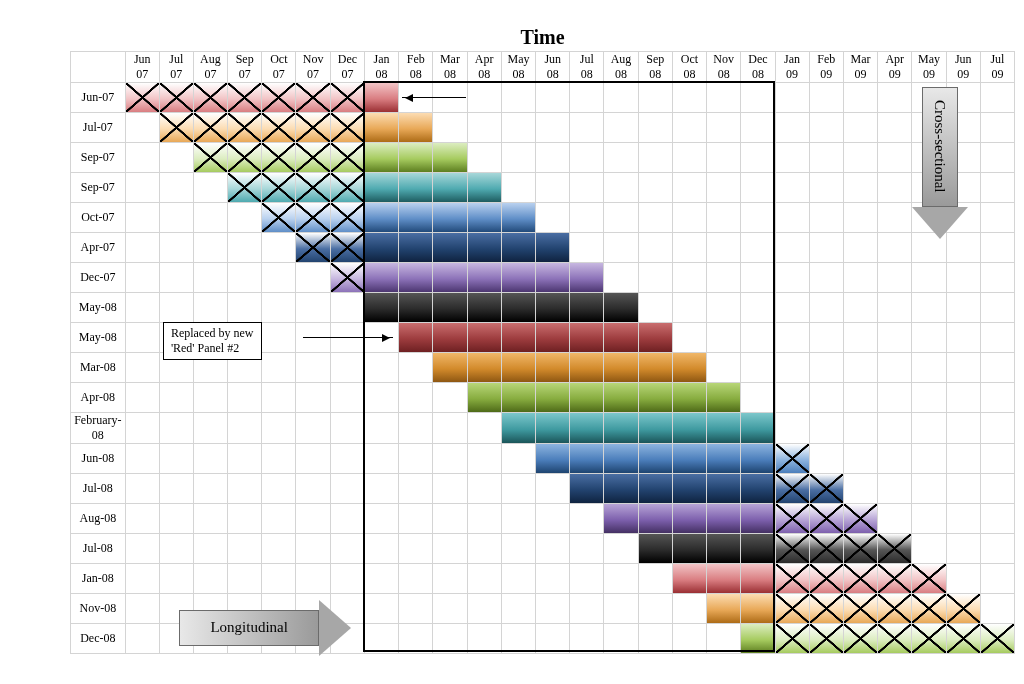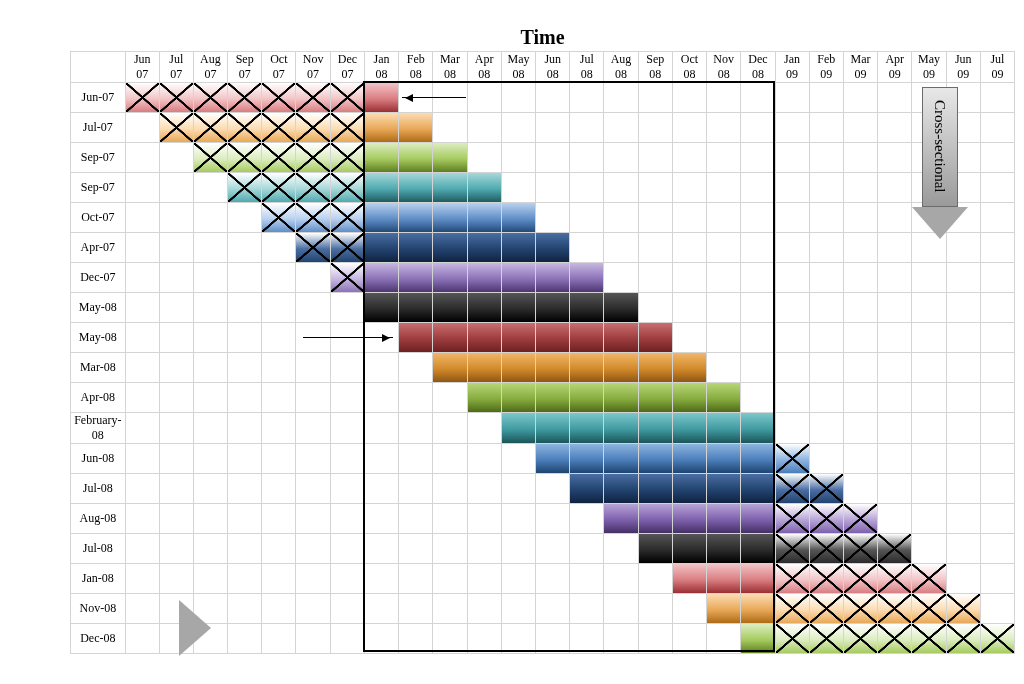--- a/index.html
+++ b/index.html
@@ -924,24 +924,31 @@
             <div class="cell gradient hatch" style="--c1: #ffffff; --c2: #dcedc0; --c3: #a6cb5f;"></div>
           </td>
         </tr>
       </tbody>
     </table>
 
   <div class="highlight-box" id="hbox" style="left: 352.719px; top: 54.5px; width: 411.969px; height: 571px;"></div>
 
   <div class="arrow-h rev" id="ar1" style="left: 391.875px; top: 70.5px; width: 64px;"></div>
 
+  <div class="callout" id="co2" style="left: 152.875px; top: 295.5px;">
+      <div>Replaced by new</div>
+      <div>'Red' Panel #2</div>
+    </div>
   <div class="arrow-h" id="ar2" style="left: 292.875px; top: 310.5px; width: 90px;"></div>
 
   <div class="big-arrow" id="ba-h" style="left: 169.141px; top: 573.5px;">
     <div style="display:flex;align-items:center;">
+      <div class="shaft" style="width:140px;height:36px;border:1px solid #6b6b6b;">
+        <span>Longitudinal</span>
+      </div>
       <div class="head" style="border-top:28px solid transparent;border-bottom:28px solid transparent;border-left:32px solid #a7a7a7;"></div>
     </div>
   </div>
 
   <div class="big-arrow down" id="ba-v" style="left: 901.672px; top: 60.5px;">
     <div style="display:flex;flex-direction:column;align-items:center;">
       <div class="shaft" style="width:36px;height:120px;border:1px solid #6b6b6b;">
         <span>Cross-sectional</span>
       </div>
       <div class="head" style="border-left:28px solid transparent;border-right:28px solid transparent;border-top:32px solid #a7a7a7;"></div>

